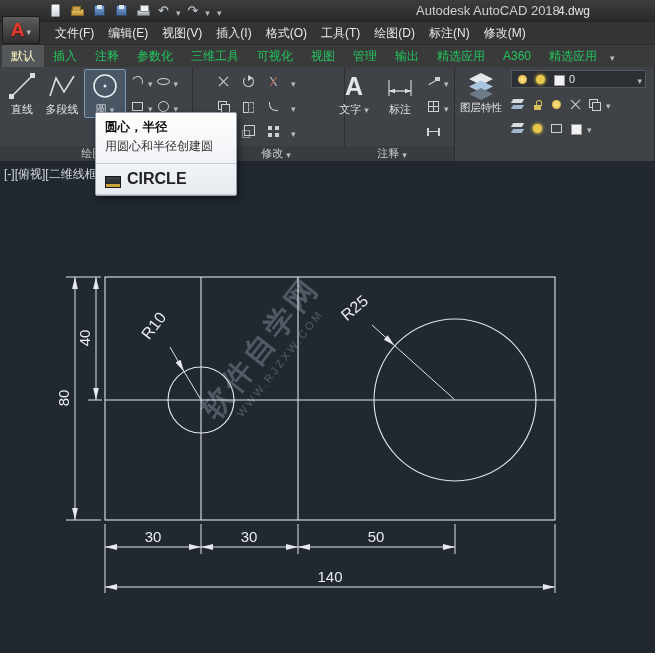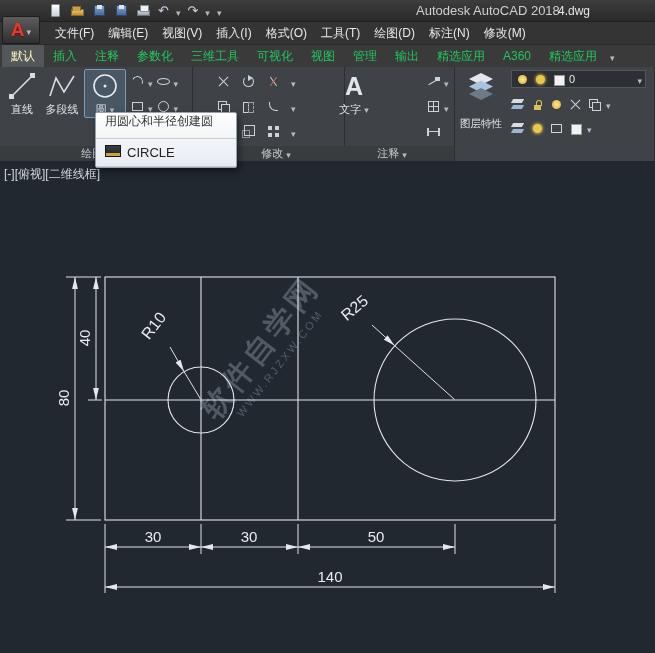--- a/index.html
+++ b/index.html
@@ -85,28 +85,28 @@
   .s-swatch::before{content:"";position:absolute;left:3px;top:3px;width:9px;height:9px;background:#f2f2f2;border:1px solid #999}
   .s-layers::before{content:"";position:absolute;left:1px;top:2px;width:11px;height:4px;background:#d8dde2;transform:skewX(-30deg)}
   .s-layers::after{content:"";position:absolute;left:1px;top:8px;width:11px;height:4px;background:#9fb6d2;transform:skewX(-30deg)}
   .s-lock::before{content:"";position:absolute;left:4px;top:8px;width:7px;height:5px;background:#d9c05a}
   .s-lock::after{content:"";position:absolute;left:5.5px;top:3px;width:4px;height:5px;border:1.2px solid #d9c05a;border-radius:50% 50% 0 0;border-bottom:none}
 
   .layercombo{position:absolute;left:56px;top:3px;right:8px;height:18px;background:#2c2f33;border:1px solid #53575b;display:flex;align-items:center;gap:3px;padding:0 3px}
   .layercombo .name{font-size:11px;color:#e6e9ec;flex:1}
   .lrow{position:absolute;left:56px;display:flex;align-items:center;gap:4px}
 
-  .wraplabel{font-size:10.5px;line-height:1.15;color:#dfe3e8;width:44px;margin:16px auto}
+  .wraplabel{font-size:10.5px;line-height:1.15;color:#dfe3e8;width:44px;margin:0 auto}
 
   
   .tooltip{position:absolute;left:95px;top:112px;width:142px;z-index:60;background:linear-gradient(#fefefe,#e7ebf1);border:1px solid #95a1ae;border-radius:2px;box-shadow:2px 3px 7px rgba(0,0,0,.5);color:#222}
   .tt-title{font-size:12.5px;font-weight:bold;color:#111;padding:6px 9px 2px}
   .tt-desc{font-size:12px;color:#333;padding:0 9px 8px}
   .tt-sep{border-top:1px solid #c6ccd3}
-  .tt-cmd{display:flex;align-items:flex-start;gap:6px;padding:6px 9px;font-size:13px;font-weight:normal;color:#222}
+  .tt-cmd{display:flex;align-items:flex-end;gap:6px;padding:6px 9px;font-size:16px;font-weight:bold;color:#222}
   .tt-icon{width:16px;height:12px;background:linear-gradient(#3a3f46,#1f2226);border:1px solid #141619;box-shadow:inset 0 -3px #caa43a}
   .tt-help{font-size:12px;color:#444;padding:6px 9px 7px}
 
   
   .vplabel{position:absolute;top:166px;left:4px;z-index:5;font-size:12px;color:#d4d8dc;white-space:nowrap}
   .vplabel span{cursor:default}
   svg.dwg{position:absolute;top:162px;left:0}
 </style>
 </head>
 <body>
@@ -234,20 +234,30 @@
       <span>修改</span>
       <span class="dd"></span>
     </div>
   </div>
 
   <div class="panel p-annot">
     <div class="bigbtn" style="left:4px">
       <span class="bigA">A</span>
       <div class="blabel"><span>文字</span> <span class="dd"></span></div>
     </div>
+    <div class="bigbtn" style="left:50px">
+      <svg width="30" height="30" viewBox="0 0 30 30">
+        <line x1="4" y1="20" x2="26" y2="20" stroke="#d8dde3" stroke-width="1.3"></line>
+        <path d="M4,20 l6,-2.2 v4.4 z" fill="#d8dde3"></path>
+          <path d="M26,20 l-6,-2.2 v4.4 z" fill="#d8dde3"></path>
+        <line x1="4" y1="25" x2="4" y2="9" stroke="#d8dde3" stroke-width="1.1"></line>
+        <line x1="26" y1="25" x2="26" y2="9" stroke="#d8dde3" stroke-width="1.1"></line>
+      </svg>
+      <div class="blabel">标注</div>
+    </div>
     <div style="position:absolute;left:96px;top:2px">
       <div class="mrow">
           <span class="mi s-leader"></span>
           <span class="dd"></span>
         </div>
       <div class="mrow">
           <span class="mi s-table"></span>
           <span class="dd"></span>
         </div>
       <div class="mrow">
@@ -350,20 +360,21 @@
     <text x="153" y="380">30</text>
     <text x="249" y="380">30</text>
     <text x="376" y="380">50</text>
     <text x="330" y="420">140</text>
     <text transform="translate(158,167) rotate(-52)" font-size="16">R10</text>
     <text transform="translate(358,150) rotate(-40)" font-size="16">R25</text>
   </g>
 </svg>
 
 <div class="tooltip">
+  <div class="tt-title">圆心，半径</div>
   <div class="tt-desc">用圆心和半径创建圆</div>
   <div class="tt-sep"></div>
   <div class="tt-cmd">
     <span class="tt-icon"></span>
     <span>CIRCLE</span>
   </div>
   <div class="tt-sep"></div>
 </div>
 
 </body></html>

